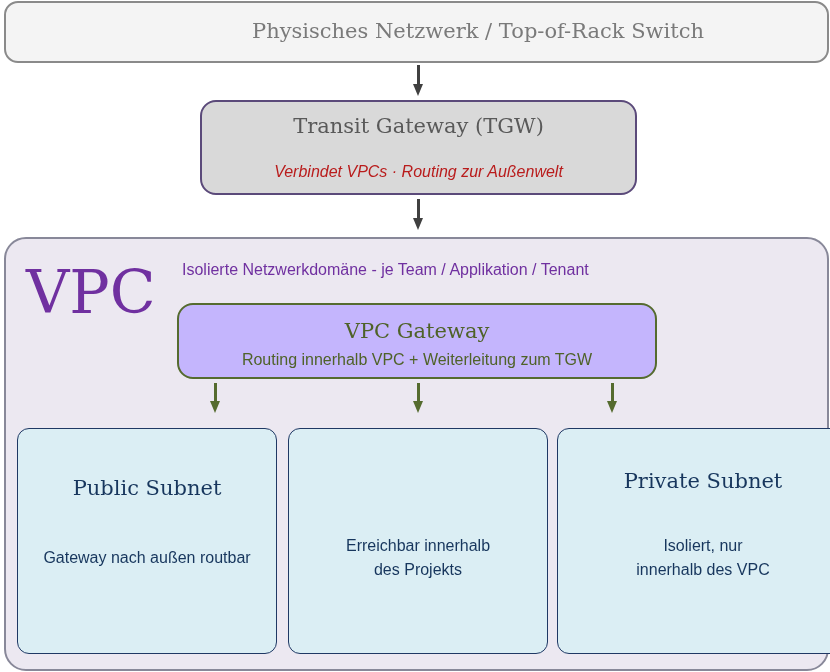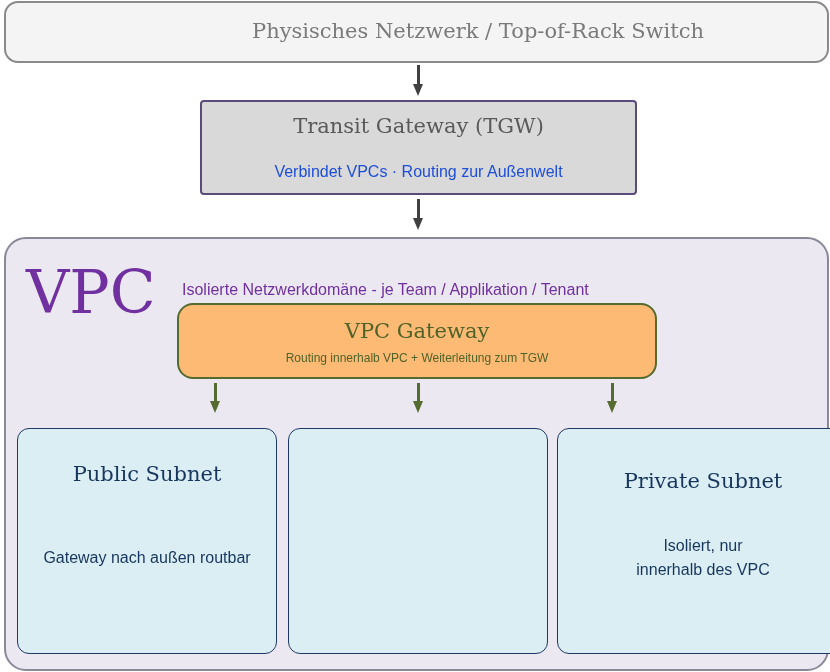--- a/index.html
+++ b/index.html
@@ -12,31 +12,31 @@
   #phys .t { position:absolute; left:0; right:0; top:16px; text-align:center; color:#7a7a7a; font-size:21px; padding-left:95px;margin-left:28px; }
 
   .arrow { position:absolute; width:10px; }
   .arrow .shaft { position:absolute; left:4px; top:0; width:3px; }
   .arrow .head { position:absolute; left:0; width:0; height:0; border-left:5px solid transparent; border-right:5px solid transparent; }
   .arrow.dark .shaft { background:#404040; }
   .arrow.dark .head { border-top:12px solid #404040; }
   .arrow.green .shaft { background:#556b2f; }
   .arrow.green .head { border-top:12px solid #556b2f; }
 
-  #tgw { left:200px; top:100px; width:437px; height:95px; background:#d9d9d9; border:2px solid #5b4a7a; border-radius:4px; }
+  #tgw { left:200px; top:100px; width:437px; height:95px; background:#d9d9d9; border:2px solid #5b4a7a; border-radius:16px; }
   #tgw .t1 { position:absolute; left:0; right:0; top:12px; text-align:center; color:#595959; font-size:21px; }
-  #tgw .t2 { position:absolute; left:0; right:0; top:61px; text-align:center; color:#1d4ed8; font-size:16px; }
+  #tgw .t2 { position:absolute; left:0; right:0; top:61px; text-align:center; color:#b91c1c; font-size:16px;font-style:italic; }
 
   #vpc { left:4px; top:237px; width:825px; height:434px; background:#ece8f1; border:2px solid #888899; border-radius:22px; }
   #vpc-label { position:absolute; left:20px; top:18px; color:#7030a0; font-size:60px; }
-  #vpc-desc { position:absolute; left:176px; top:22px; color:#7030a0; font-size:16px;margin-top:20px; }
+  #vpc-desc { position:absolute; left:176px; top:22px; color:#7030a0; font-size:16px; }
 
-  #vgw { left:177px; top:303px; width:480px; height:76px; background:#fdba74; border:2px solid #556b2f; border-radius:16px; }
+  #vgw { left:177px; top:303px; width:480px; height:76px; background:#c4b5fd; border:2px solid #556b2f; border-radius:16px; }
   #vgw .t1 { position:absolute; left:0; right:0; top:14px; text-align:center; color:#4f6228; font-size:21px; }
-  #vgw .t2 { position:absolute; left:0; right:0; top:46px; text-align:center; color:#4f6228; font-size:12px; }
+  #vgw .t2 { position:absolute; left:0; right:0; top:46px; text-align:center; color:#4f6228; font-size:16px; }
 
   .subnet { top:428px; height:226px; background:#dbeef4; border:1.5px solid #1f3864; border-radius:12px; }
   .subnet .title { position:absolute; left:0; right:0; text-align:center; color:#17365d; font-size:21px; line-height:28px; }
   .subnet .desc { position:absolute; left:0; right:0; text-align:center; color:#17365d; font-size:16px; line-height:24px; }
 </style>
 </head>
 <body>
 
 <div id="phys" class="box">
   <div class="t serif">Physisches Netzwerk / Top-of-Rack Switch</div>
@@ -74,30 +74,34 @@
 <div class="arrow green" style="left:413px; top:383px; height:32px;">
   <div class="shaft" style="height:20px;"></div>
   <div class="head" style="top:18px;"></div>
 </div>
 <div class="arrow green" style="left:607px; top:383px; height:32px;">
   <div class="shaft" style="height:20px;"></div>
   <div class="head" style="top:18px;"></div>
 </div>
 
 <div class="box subnet" style="left:17px; width:260px;">
-  <div class="title serif" style="top:31px;">
+  <div class="title serif" style="top:45px;">
     <div>Public Subnet</div>
   </div>
   <div class="desc sans" style="top:117px;">
     <div>Gateway nach außen routbar</div>
   </div>
 </div>
 
 <div class="box subnet" style="left:288px; width:260px;">
   <div class="title serif" style="top:23px;">
+  </div>
+  <div class="desc sans" style="top:105px;">
+    <div>Erreichbar innerhalb</div>
+    <div>des Projekts</div>
   </div>
 </div>
 
 <div class="box subnet" style="left:557px; width:292px;">
   <div class="title serif" style="top:38px;">
     <div>Private Subnet</div>
   </div>
   <div class="desc sans" style="top:105px;">
     <div>Isoliert, nur</div>
     <div>innerhalb des VPC</div>

